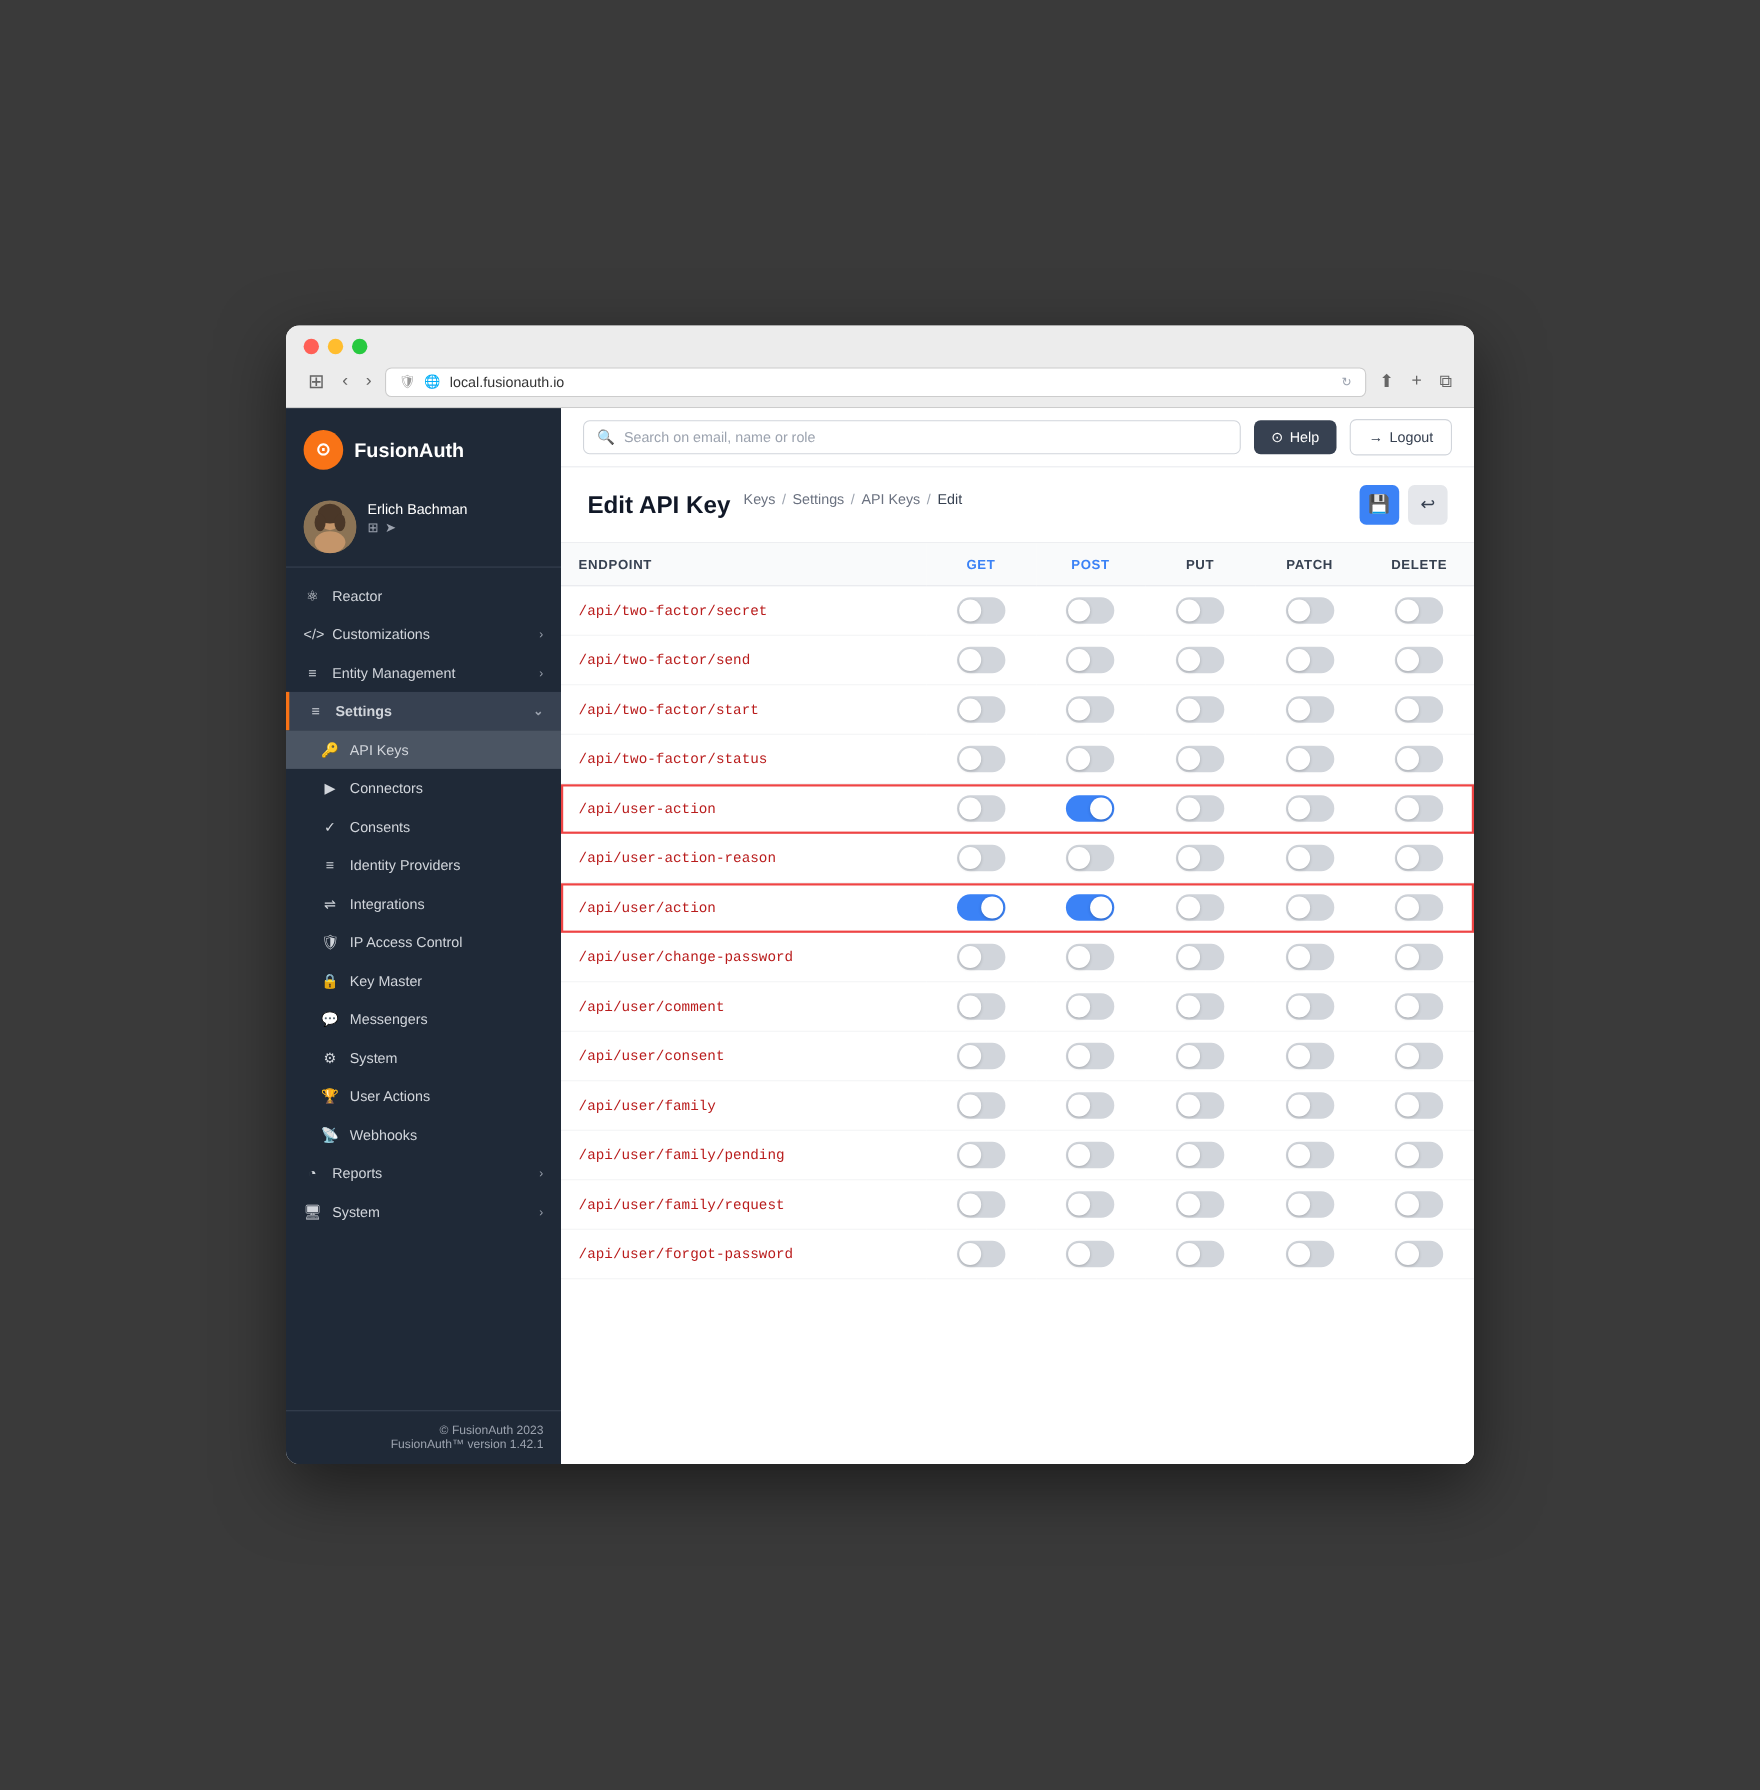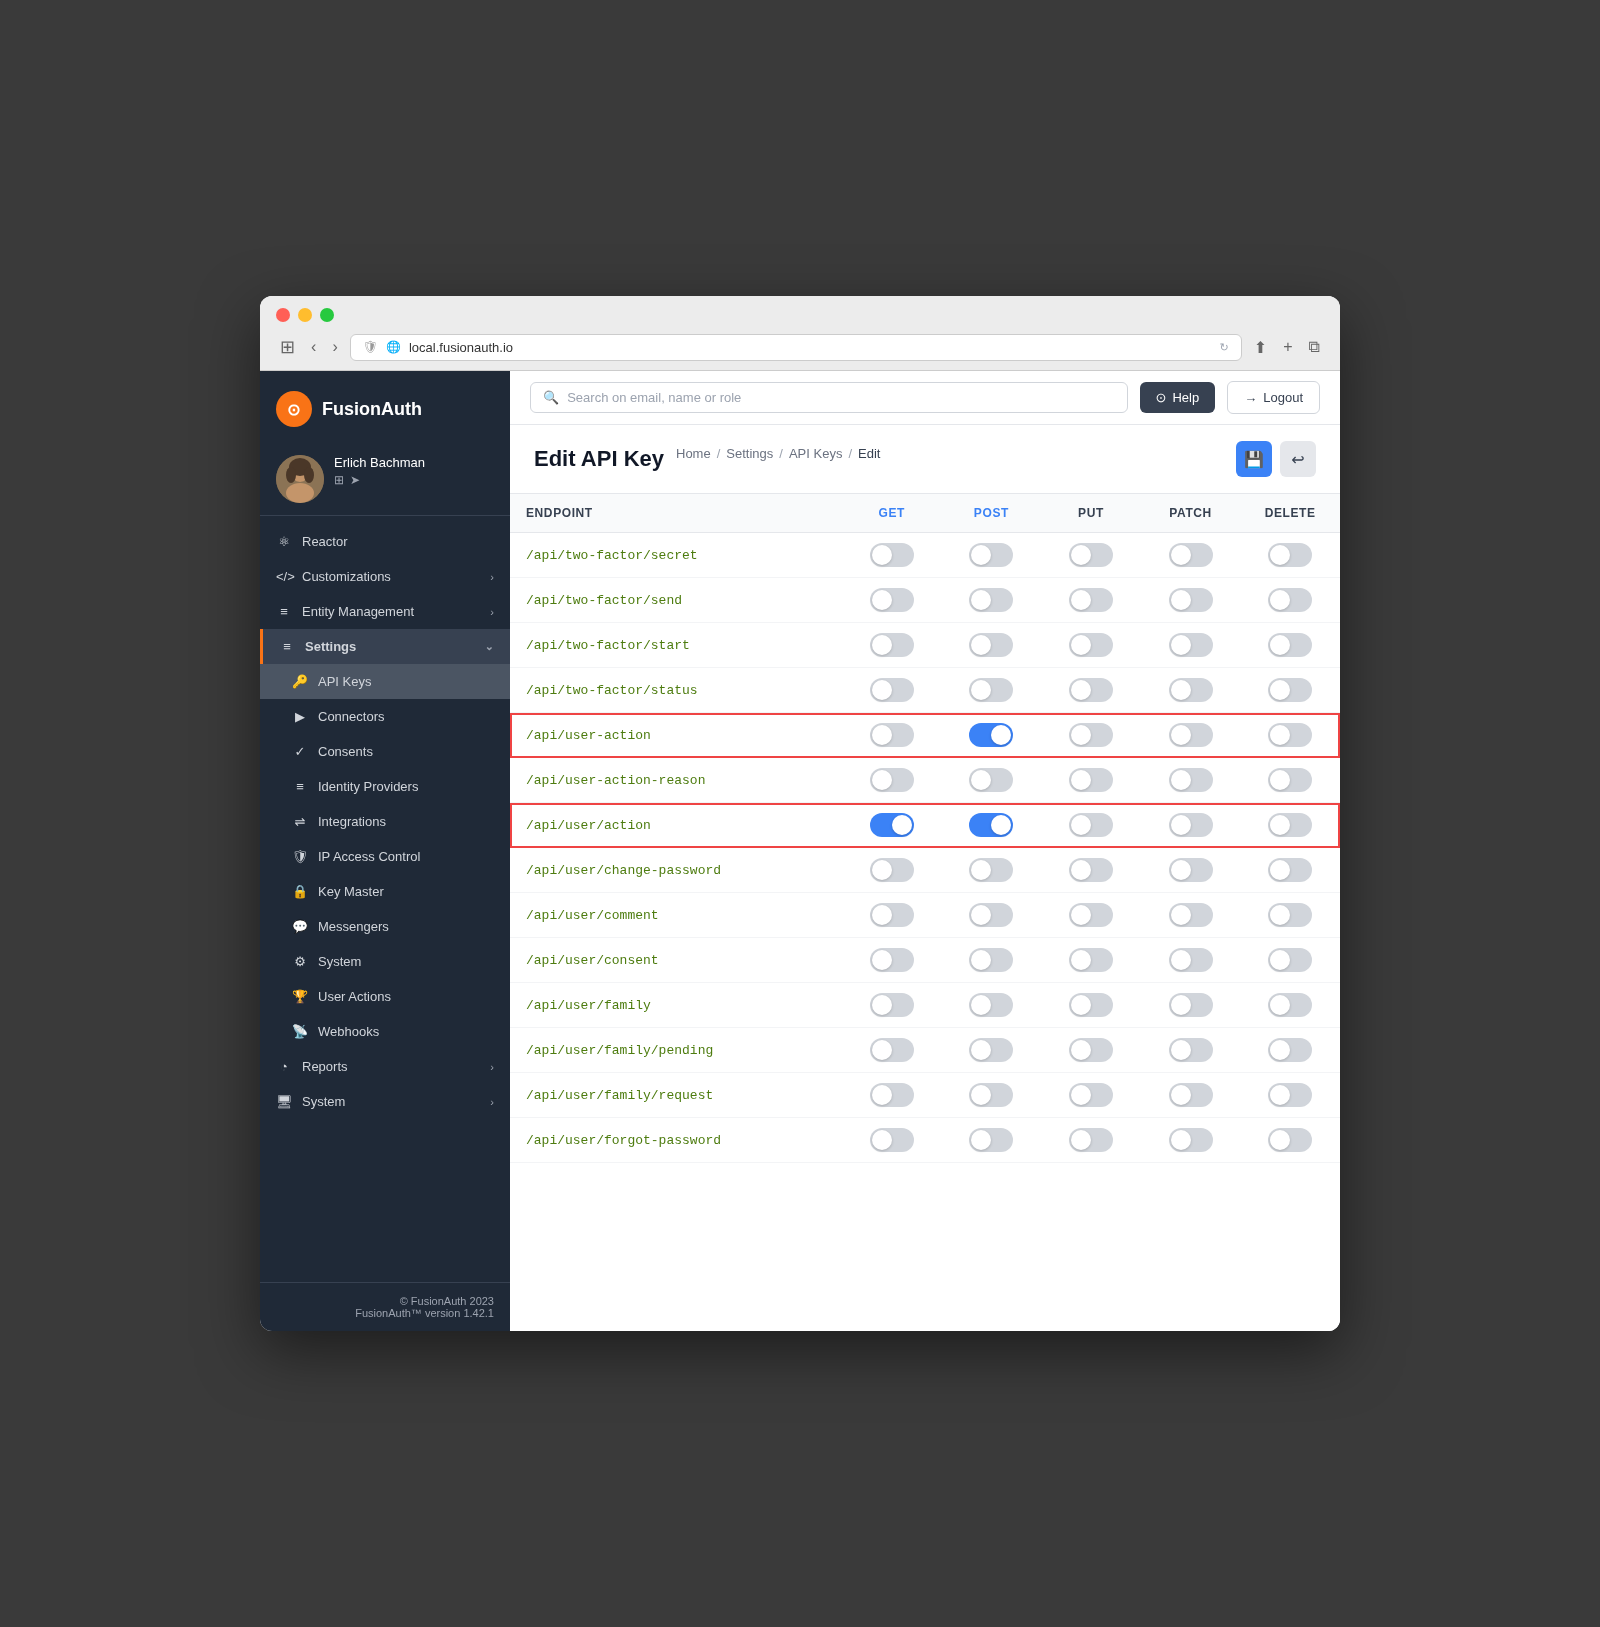--- a/index.html
+++ b/index.html
@@ -158,21 +158,21 @@
     thead th.col-method { text-align: center; width: 12%; }
     thead th.col-get { color: #3b82f6; }
     thead th.col-post { color: #3b82f6; }
     thead th.col-put { color: #374151; }
     thead th.col-patch { color: #374151; }
     thead th.col-delete { color: #374151; }
 
     tbody tr { border-bottom: 1px solid #f3f4f6; }
     tbody tr.highlighted { outline: 2px solid #ef4444; outline-offset: -2px; background: #fff; }
     tbody td { padding: 10px 16px; color: #374151; }
-    tbody td.endpoint { font-family: 'Courier New', monospace; font-size: 13px; color: #4d7c0f; }
+    tbody td.endpoint { font-family: 'Courier New', monospace; font-size: 13px; color: #b91c1c; }
     tbody td.toggle-cell { text-align: center; }
 
     
     .toggle {
       display: inline-block; width: 44px; height: 24px; position: relative; vertical-align: middle;
     }
     .toggle-track {
       width: 44px; height: 24px; border-radius: 12px; background: #d1d5db;
       position: relative; transition: background 0.2s;
     }
@@ -338,21 +338,21 @@
         <button class="logout-btn">
           <span>→</span>
           <span>Logout</span>
         </button>
       </div>
 
       <div class="page-header">
         <div class="page-header-left">
           <h1 class="page-title">Edit API Key</h1>
           <nav class="breadcrumb">
-            <a class="breadcrumb-link">Home</a>
+            <a class="breadcrumb-link">Keys</a>
             <span class="breadcrumb-sep">/</span>
             <a class="breadcrumb-link">Settings</a>
             <span class="breadcrumb-sep">/</span>
             <a class="breadcrumb-link">API Keys</a>
             <span class="breadcrumb-sep">/</span>
             <span class="breadcrumb-current">Edit</span>
           </nav>
         </div>
         <div class="page-header-actions">
           <button class="action-btn action-btn-primary" title="Save">

